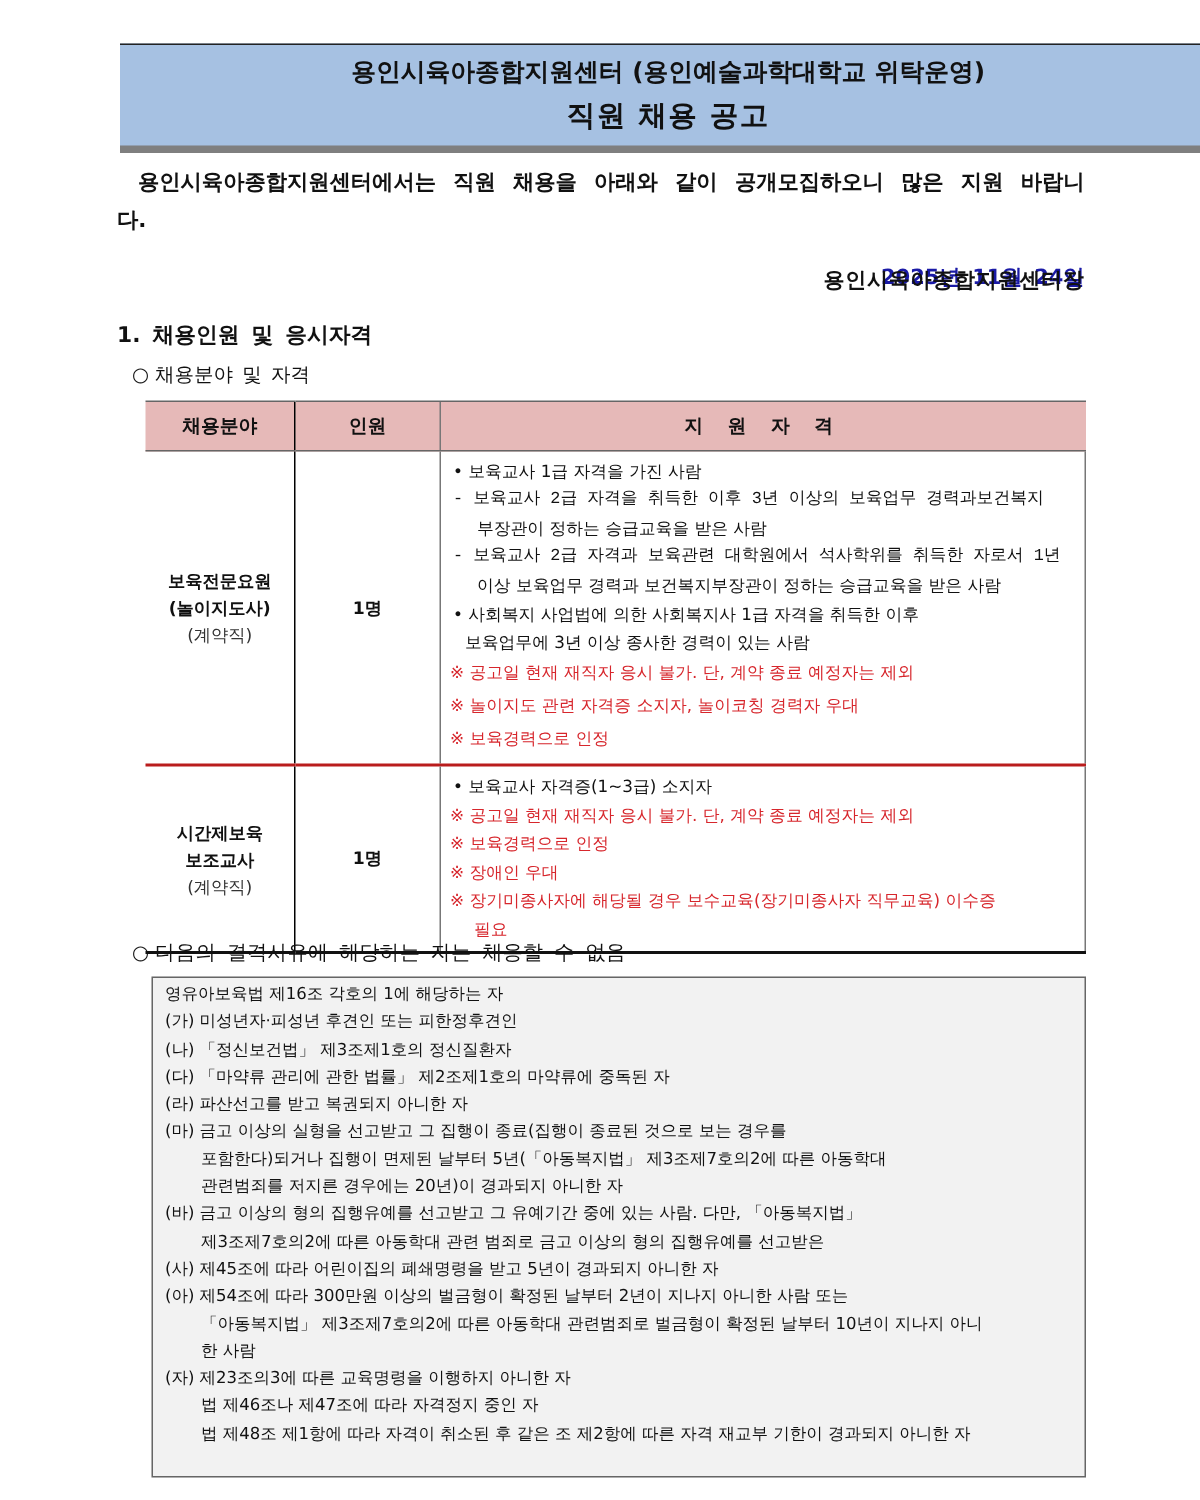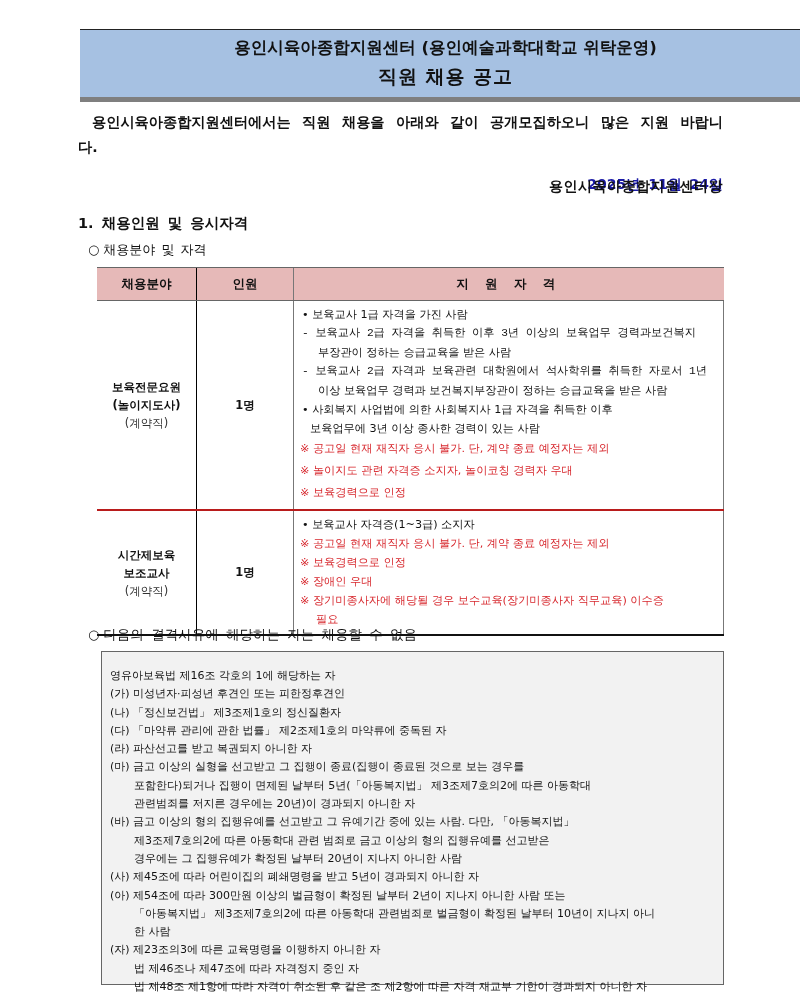--- a/index.html
+++ b/index.html
@@ -83,21 +83,21 @@
 
     .section-title2 {
       position: absolute; left: 88px; top: 626px;
       font-size: 13.5px; word-spacing: 3px;
     }
 
     
     .dq-box {
       position: absolute; left: 101px; top: 651px; width: 623px; height: 334px;
       background: #f2f2f2; border: 1px solid #666; box-sizing: border-box;
-      padding: 15px 8px; font-size: 11px; line-height: 18.3px;
+      padding: 2px 8px; font-size: 11px; line-height: 18.3px;
     }
     .dq-line { white-space: nowrap; }
     .dq-line.cont { padding-left: 24px; }
   </style>
 </head>
 <body>
 
 <div class="page">
 
   <div class="banner">
@@ -172,21 +172,20 @@
     <div class="dq-line">영유아보육법 제16조 각호의 1에 해당하는 자</div>
     <div class="dq-line">(가) 미성년자·피성년 후견인 또는 피한정후견인</div>
     <div class="dq-line">(나) 「정신보건법」 제3조제1호의 정신질환자</div>
     <div class="dq-line">(다) 「마약류 관리에 관한 법률」 제2조제1호의 마약류에 중독된 자</div>
     <div class="dq-line">(라) 파산선고를 받고 복권되지 아니한 자</div>
     <div class="dq-line">(마) 금고 이상의 실형을 선고받고 그 집행이 종료(집행이 종료된 것으로 보는 경우를</div>
     <div class="dq-line cont">포함한다)되거나 집행이 면제된 날부터 5년(「아동복지법」 제3조제7호의2에 따른 아동학대</div>
     <div class="dq-line cont">관련범죄를 저지른 경우에는 20년)이 경과되지 아니한 자</div>
     <div class="dq-line">(바) 금고 이상의 형의 집행유예를 선고받고 그 유예기간 중에 있는 사람. 다만, 「아동복지법」</div>
     <div class="dq-line cont">제3조제7호의2에 따른 아동학대 관련 범죄로 금고 이상의 형의 집행유예를 선고받은</div>
-    <div class="dq-line cont">경우에는 그 집행유예가 확정된 날부터 20년이 지나지 아니한 사람</div>
     <div class="dq-line">(사) 제45조에 따라 어린이집의 폐쇄명령을 받고 5년이 경과되지 아니한 자</div>
     <div class="dq-line">(아) 제54조에 따라 300만원 이상의 벌금형이 확정된 날부터 2년이 지나지 아니한 사람 또는</div>
     <div class="dq-line cont">「아동복지법」 제3조제7호의2에 따른 아동학대 관련범죄로 벌금형이 확정된 날부터 10년이 지나지 아니</div>
     <div class="dq-line cont">한 사람</div>
     <div class="dq-line">(자) 제23조의3에 따른 교육명령을 이행하지 아니한 자</div>
     <div class="dq-line cont">법 제46조나 제47조에 따라 자격정지 중인 자</div>
     <div class="dq-line cont">법 제48조 제1항에 따라 자격이 취소된 후 같은 조 제2항에 따른 자격 재교부 기한이 경과되지 아니한 자</div>
   </div>
 
 </div>

